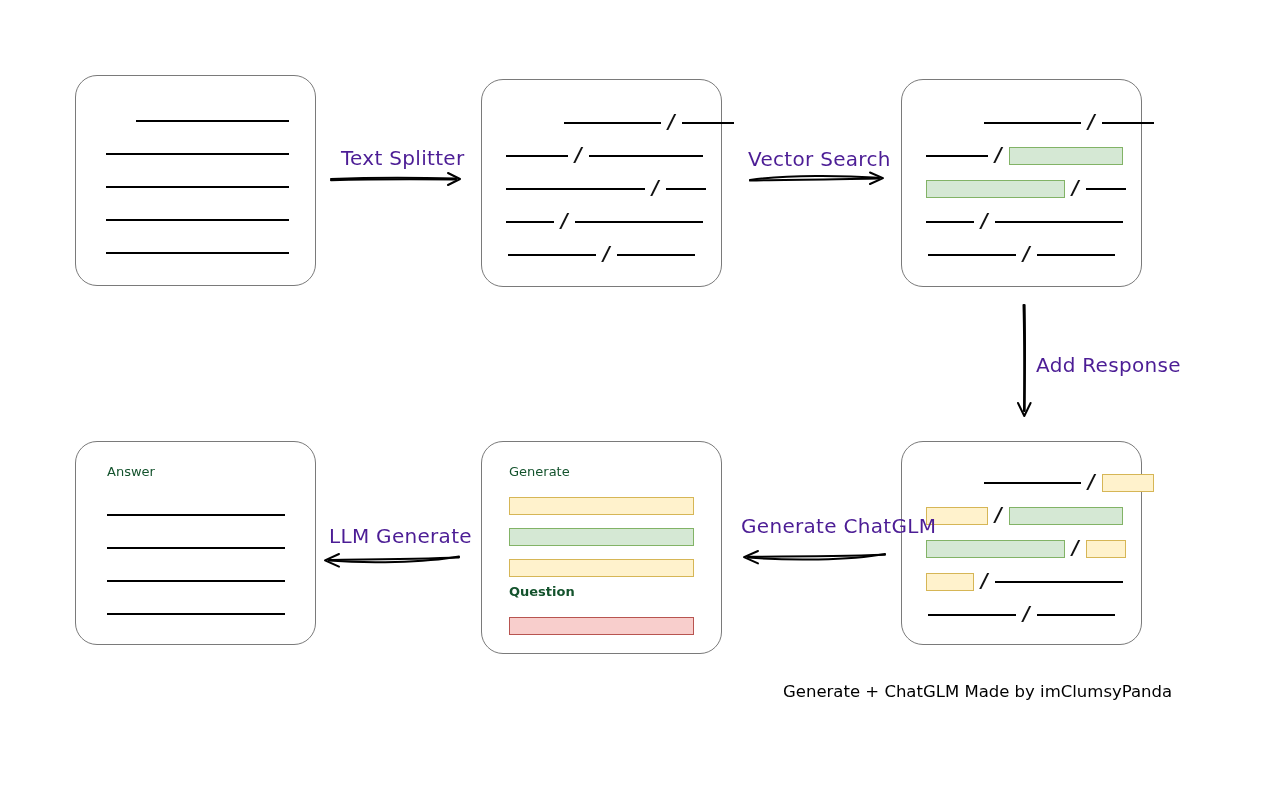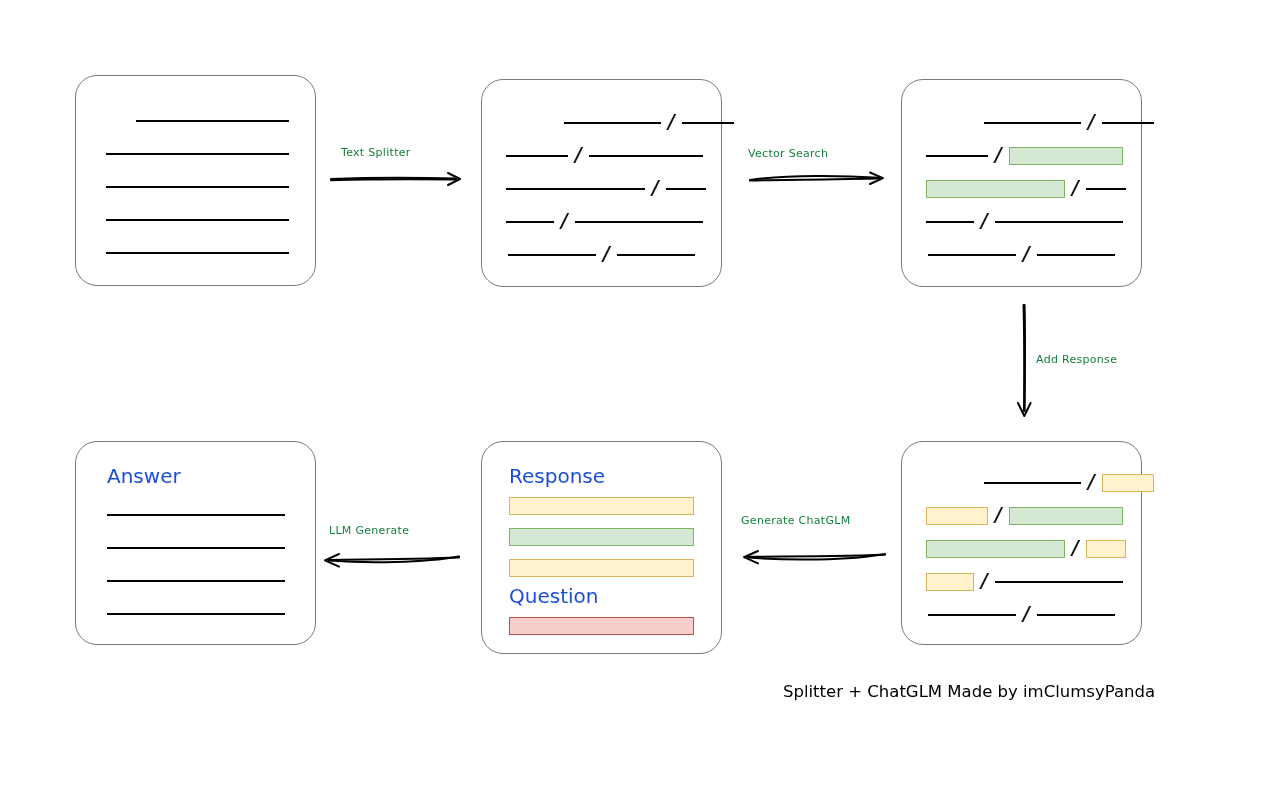--- a/index.html
+++ b/index.html
@@ -72,30 +72,30 @@
   }
   .chip.red {
     border-color: #b85450;
     background: #f8cecc;
   }
 
   
   .label {
     position: absolute;
     font-family: "DejaVu Sans", sans-serif;
-    font-size: 11px;
+    font-size: 20px;
     letter-spacing: 0.3px;
-    color: #15803d;
+    color: #4c1d95;
     white-space: nowrap;
   }
   .node-title {
     position: absolute;
     font-family: "DejaVu Sans", sans-serif;
-    font-size: 20px;
-    color: #1d4ed8;
+    font-size: 13px;
+    color: #14532d;
     white-space: nowrap;
   }
   .caption {
     position: absolute;
     font-family: "DejaVu Sans", sans-serif;
     font-size: 16.5px;
     color: #000000;
     white-space: nowrap;
   }
 
@@ -228,27 +228,27 @@
         <div class="row" style="top: 132px; left: 0px;">
           <div class="gap" style="width: 2px;"></div>
           <div class="seg" style="width: 88px;"></div>
           <div class="slash" style="padding: 0px 7px;">/</div>
           <div class="seg" style="width: 78px;"></div>
         </div>
       </div>
   </div>
 
   <div class="node" style="left:481px; top:441px; width:241px; height:213px;">
-    <div class="node-title" style="left:27px; top:22px;">Response</div>
+    <div class="node-title" style="left:27px; top:22px;">Generate</div>
     <div id="knowledge-bars" style="position:absolute; left:27px; top:55px;">
         <div class="chip yellow" style="position: absolute; top: 0px; left: 0px; width: 185px;"></div>
         <div class="chip green" style="position: absolute; top: 31px; left: 0px; width: 185px;"></div>
         <div class="chip yellow" style="position: absolute; top: 62px; left: 0px; width: 185px;"></div>
       </div>
-    <div class="node-title" style="left:27px; top:142px;">Question</div>
+    <div class="node-title" style="left:27px; top:142px;font-weight:bold;">Question</div>
     <div id="question-bars" style="position:absolute; left:27px; top:175px;">
         <div class="chip red" style="position: absolute; top: 0px; left: 0px; width: 185px;"></div>
       </div>
   </div>
 
   <div class="node" style="left:75px; top:441px; width:241px; height:204px;">
     <div class="node-title" style="left:31px; top:22px;">Answer</div>
     <div class="rows" style="position:absolute; left:31px; top:64px;">
         <div class="row" style="top: 0px; left: 0px;">
           <div class="seg" style="width: 178px;"></div>
@@ -293,15 +293,15 @@
     <polyline points="19,6 5,12.2 19,18.4"></polyline>
   </svg>
 
   <div class="label" style="left:329px; top:524px;">LLM Generate</div>
   <svg class="edge-svg" style="left:319px; top:548px;" width="142" height="22" viewBox="0 0 142 22">
     <path d="M140,8.5 C105,14.8 48,15.4 10,12.6"></path>
     <path d="M140,9.4 C105,10.8 48,11.4 10,11.9"></path>
     <polyline points="20,6 6,12.3 20,18.6"></polyline>
   </svg>
 
-  <div class="caption" style="left:783px; top:682px;">Splitter + ChatGLM Made by imClumsyPanda</div>
+  <div class="caption" style="left:783px; top:682px;">Generate + ChatGLM Made by imClumsyPanda</div>
 
 </div>
 
 </body></html>

